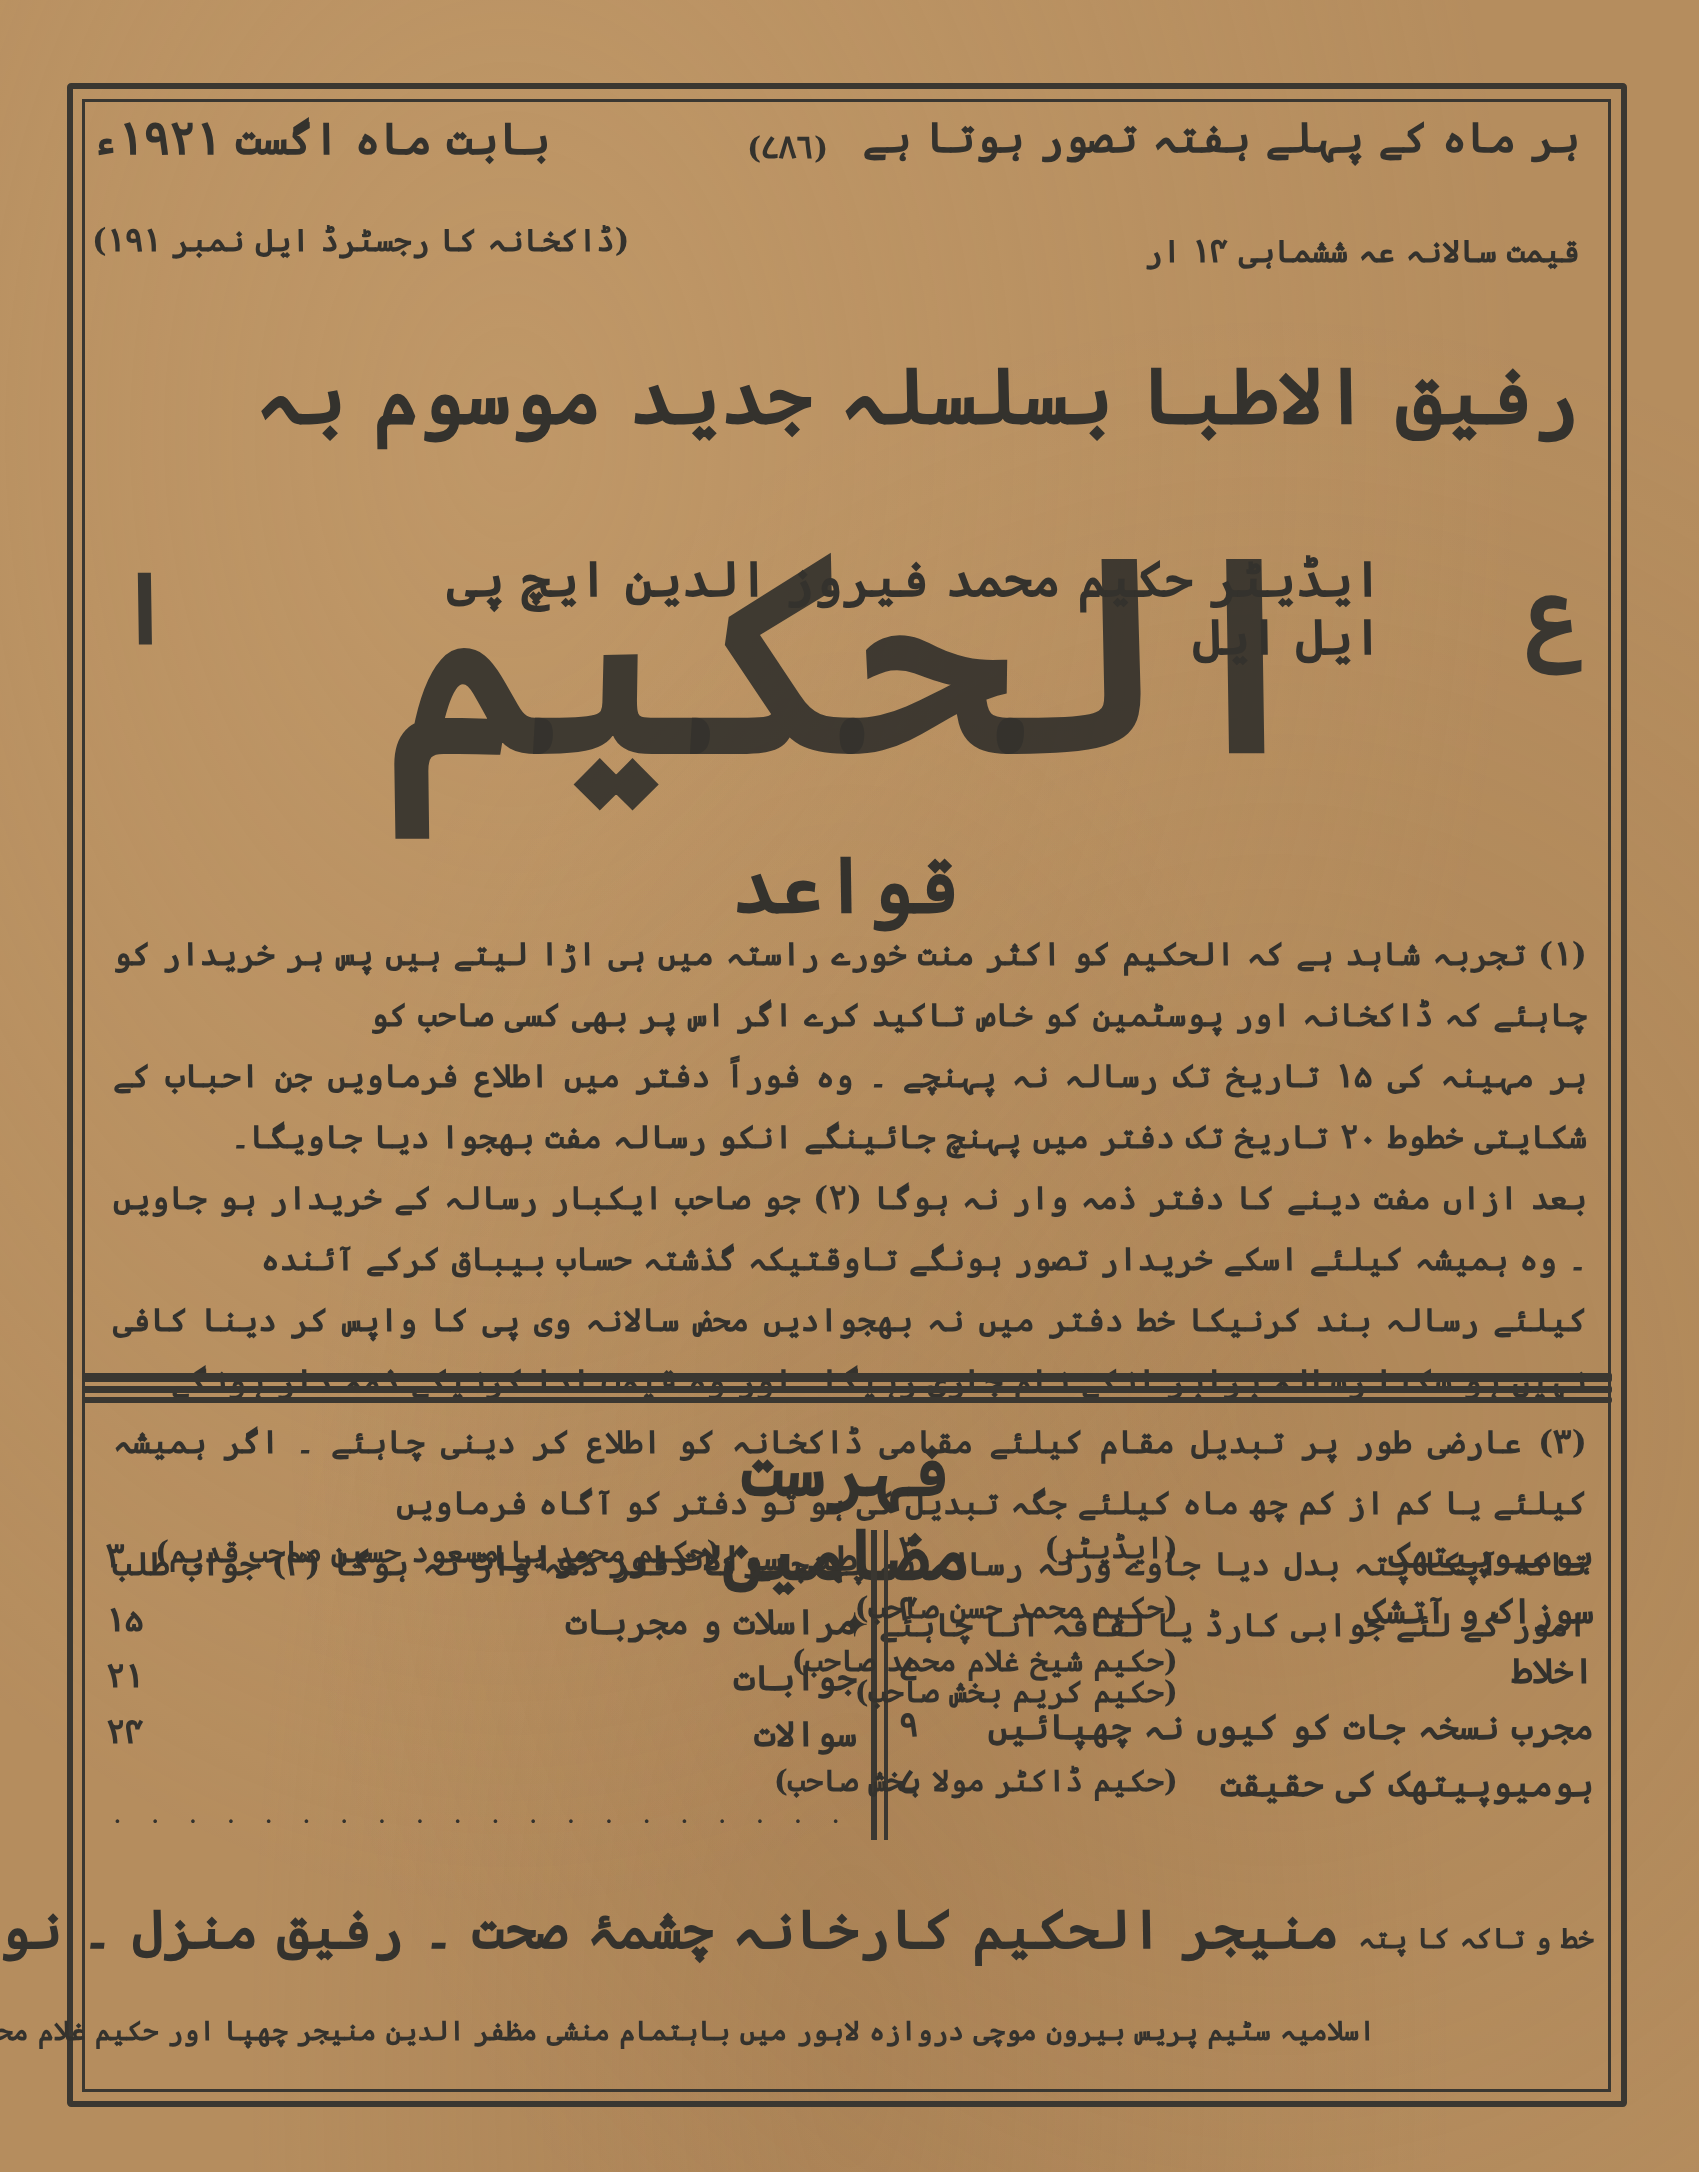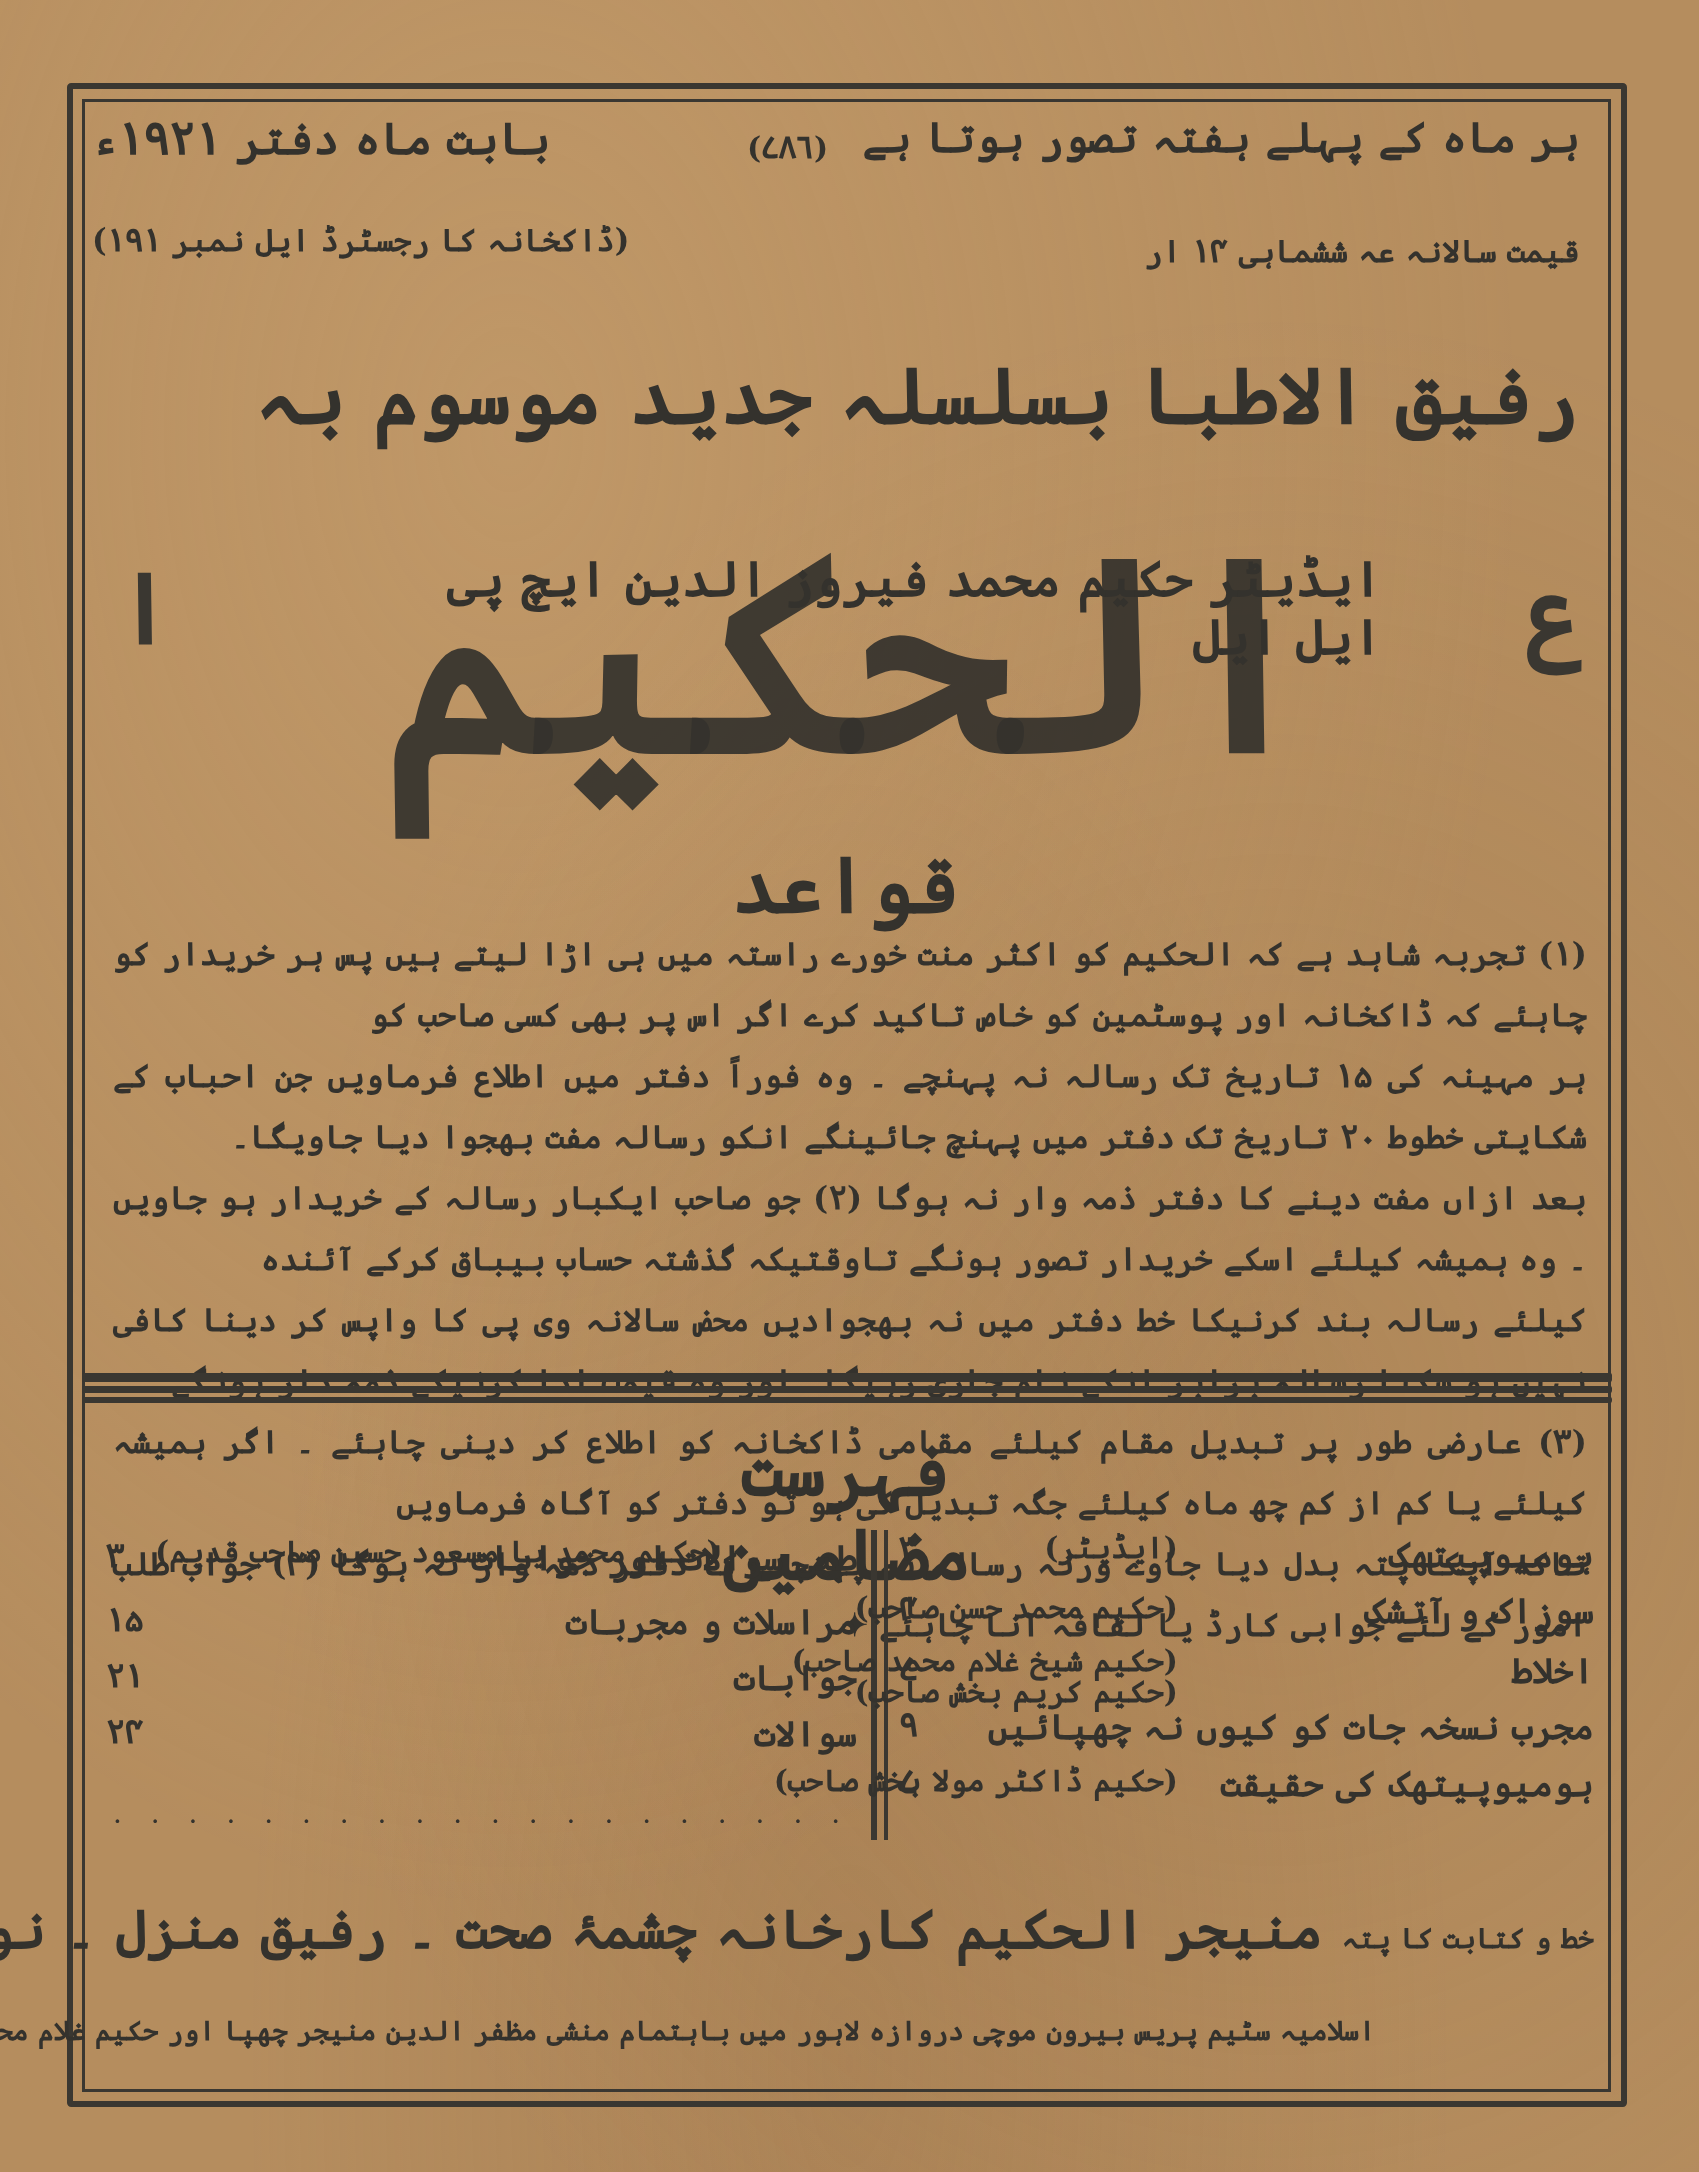--- a/index.html
+++ b/index.html
@@ -99,21 +99,21 @@
     }
   </style>
 </head>
 <body>
 
 <div class="frame-outer"></div>
 <div class="frame-inner"></div>
 
 <div class="abs rtl hdr-right ink">ہر ماہ کے پہلے ہفتہ تصور ہوتا ہے</div>
 <div class="abs hdr-mid ink">(۷۸۶)</div>
-<div class="abs rtl hdr-left ink">بابت ماہ دفتر ۱۹۲۱ء</div>
+<div class="abs rtl hdr-left ink">بابت ماہ اگست ۱۹۲۱ء</div>
 <div class="abs rtl sub-right ink">قیمت سالانہ عہ ششماہی ۱۴ ار</div>
 <div class="abs rtl sub-left ink">(ڈاکخانہ کا رجسٹرڈ ایل نمبر ۱۹۱)</div>
 
 <div class="abs rtl series-line ink">رفیق الاطبا بسلسلہ جدید موسوم بہ</div>
 <div class="abs rtl masthead">الحکیم</div>
 <div class="abs rtl editor-line ink" style="z-index:1;">ایڈیٹر حکیم محمد فیروز الدین ایچ پی ایل ایل</div>
 <div class="abs flourish-left">ا</div>
 <div class="abs flourish-right">ع</div>
 
 <div class="abs rtl rules-title ink">قواعد</div>
@@ -163,17 +163,17 @@
 
 <div class="abs rtl toc-row ink" style="right:843px;top:1657px;">جوابات</div>
 <div class="abs toc-page ink" style="left:106px;top:1657px;">۲۱</div>
 
 <div class="abs rtl toc-row ink" style="right:843px;top:1713px;">سوالات</div>
 <div class="abs toc-page ink" style="left:106px;top:1713px;">۲۴</div>
 
 <div class="abs dots ink">· · · · · · · · · · · · · · · · · · · · · · · · · · · · · · · · · · · · · · ·</div>
 
 <div class="abs rtl footer-main ink">
-  <span class="footer-lead">خط و کتابت کا پتہ</span>
+  <span class="footer-lead">خط و تاکہ کا پتہ</span>
   <span>منیجر الحکیم کارخانہ چشمۂ صحت ۔ رفیق منزل ۔ نور گلی ۔ موچی دروازہ لاہور</span>
 </div>
 <div class="abs rtl footer-imprint ink">اسلامیہ سٹیم پریس بیرون موچی دروازہ لاہور میں باہتمام منشی مظفر الدین منیجر چھپا اور حکیم غلام محی الدین پبلشر نے شائع کیا</div>
 
 
 </body></html>

